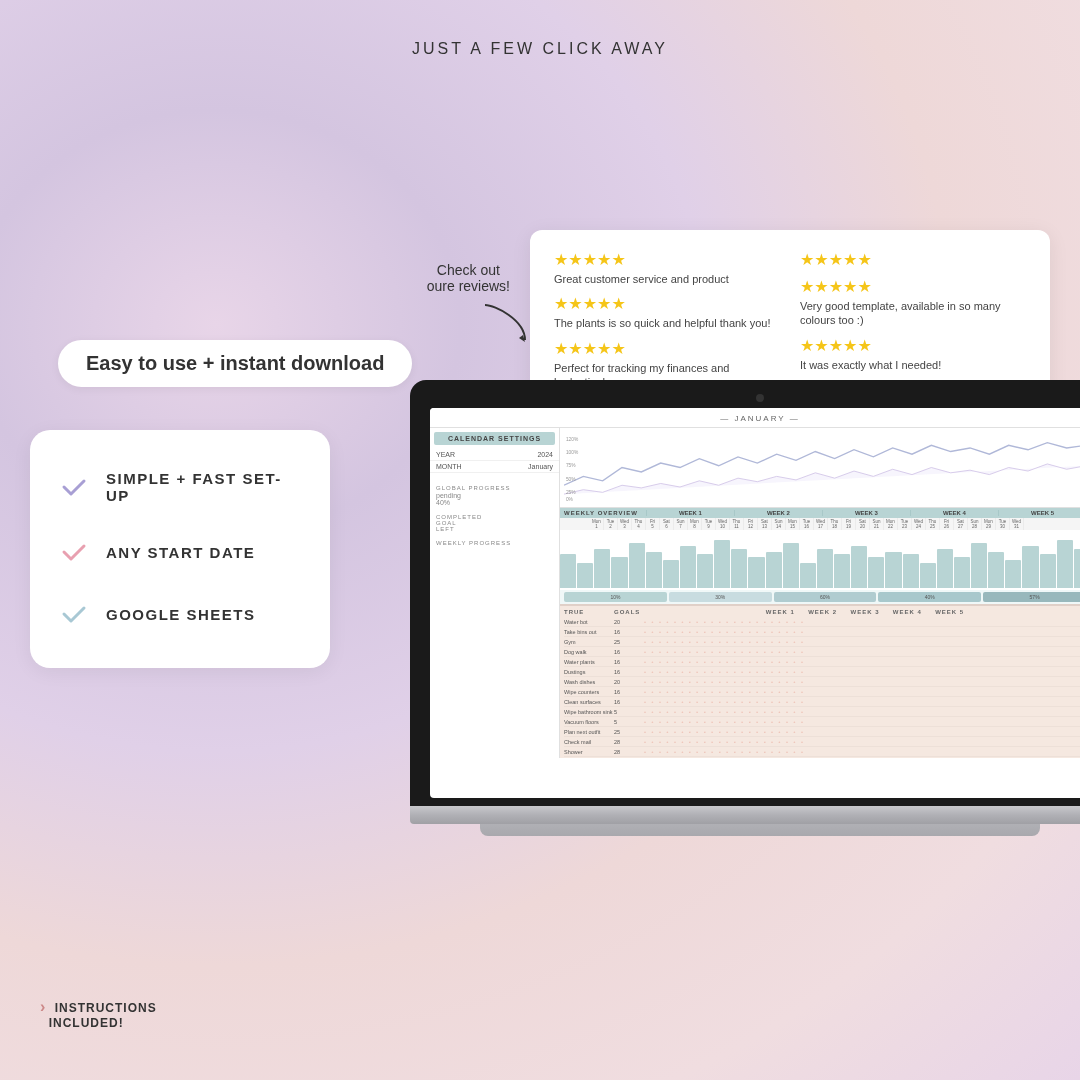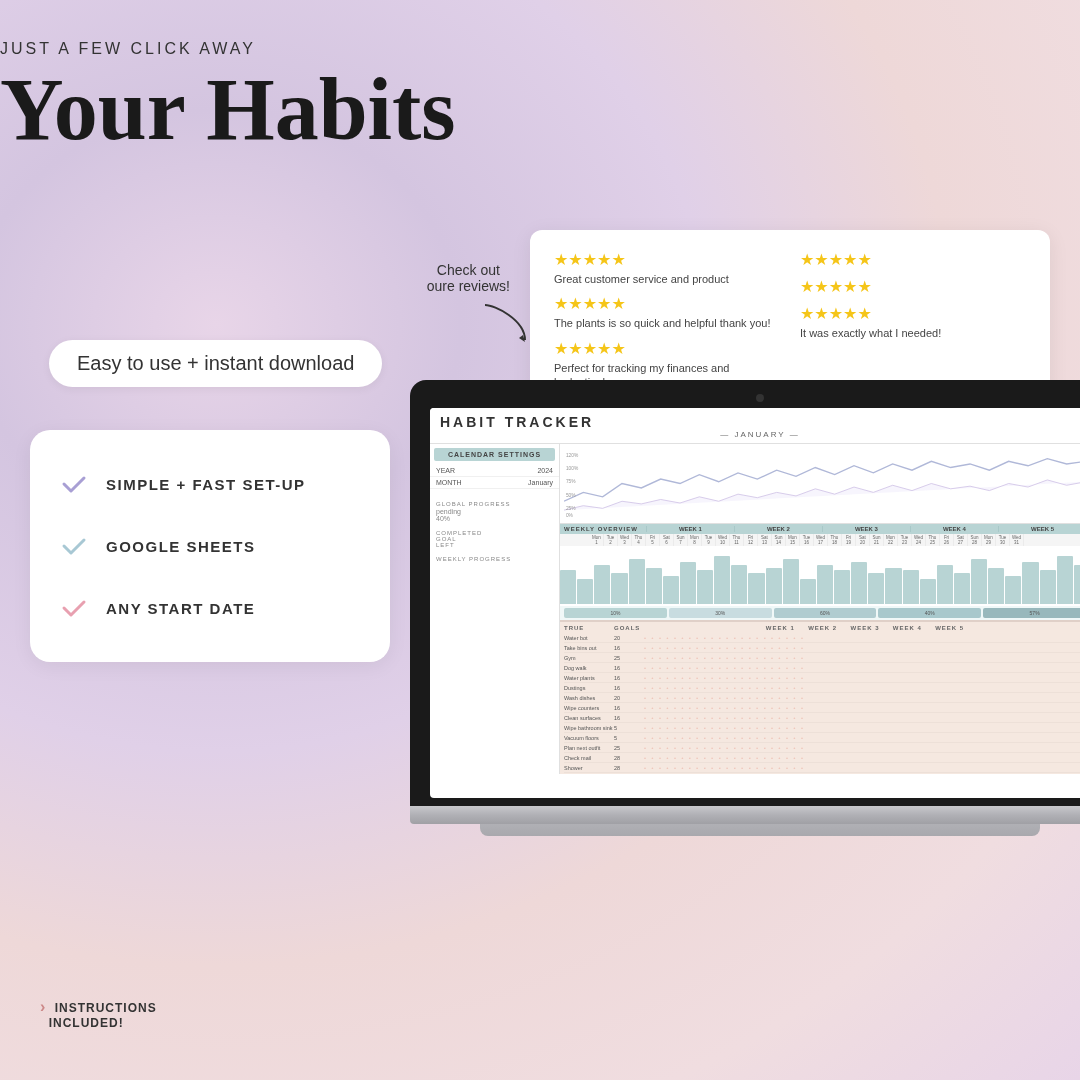--- a/index.html
+++ b/index.html
@@ -13,21 +13,21 @@
 
     .bg {
       width: 1080px;
       height: 1080px;
       position: relative;
       background: radial-gradient(ellipse at 20% 30%, #e8d5e8 0%, #d4c5e0 20%, #e0d0e8 40%, #eed8d8 60%, #f0dde0 80%, #e8d5e8 100%);
     }
 
     
     .header {
-      text-align: left;
+      text-align: center;
       padding-top: 40px;
     }
 
     .subtitle {
       font-family: 'Arial', sans-serif;
       font-size: 16px;
       letter-spacing: 3px;
       color: #333;
       margin-bottom: 8px;
       font-weight: 400;
@@ -90,37 +90,37 @@
     .arrow-svg {
       position: absolute;
       top: 300px;
       right: 545px;
     }
 
     
     .easy-badge {
       position: absolute;
       top: 340px;
-      left: 49px;
+      left: 58px;
       background: white;
       border-radius: 30px;
       padding: 12px 28px;
       font-size: 20px;
       font-family: Arial, sans-serif;
       color: #333;
-      font-weight: 400;
+      font-weight: 700;
       box-shadow: 0 2px 10px rgba(0,0,0,0.06);
     }
 
     
     .features-card {
       position: absolute;
       top: 430px;
       left: 30px;
-      width: 360px;
+      width: 300px;
       background: white;
       border-radius: 20px;
       padding: 40px 30px;
       box-shadow: 0 4px 20px rgba(0,0,0,0.06);
     }
 
     .feature-item {
       display: flex;
       align-items: center;
       margin-bottom: 34px;
@@ -298,21 +298,21 @@
     }
   </style>
 </head>
 <body>
 
 <div class="bg">
 
   <div class="header">
     <div class="subtitle">JUST A FEW CLICK AWAY</div>
     <div class="main-title">
-      <span>Your Habits</span><br>
+      <br>
     </div>
   </div>
 
   <div class="check-out-label">
     <span>Check out</span><br>
     <span>oure reviews!</span>
   </div>
 
   <div class="arrow-svg">
     <svg width="60" height="50" viewBox="0 0 60 50">
@@ -327,20 +327,21 @@
         <div class="stars">★★★★★</div>
         <div class="review-text">Great customer service and product</div>
         <div class="stars" style="margin-top:8px">★★★★★</div>
         <div class="review-text">The plants is so quick and helpful thank you!</div>
         <div class="stars" style="margin-top:8px">★★★★★</div>
         <div class="review-text">Perfect for tracking my finances and budgeting!</div>
       </div>
       <div class="review-col">
         <div class="stars">★★★★★</div>
         <div class="stars" style="margin-top:8px">★★★★★</div>
+        <div class="review-text">Very good template, available in so many colours too :)</div>
         <div class="stars" style="margin-top:8px">★★★★★</div>
         <div class="review-text">It was exactly what I needed!</div>
       </div>
     </div>
   </div>
 
   <div class="easy-badge">
     <span>Easy to use + instant download</span>
   </div>
 
@@ -349,46 +350,43 @@
       <div class="check-icon">
         <svg width="28" height="28" viewBox="0 0 28 28">
           <polyline points="4,14 11,21 24,8" stroke="#a89fd4" stroke-width="3" fill="none" stroke-linecap="round" stroke-linejoin="round"></polyline>
         </svg>
       </div>
       <span class="feature-label">SIMPLE + FAST SET-UP</span>
     </div>
     <div class="feature-item">
       <div class="check-icon">
         <svg width="28" height="28" viewBox="0 0 28 28">
+          <polyline points="4,14 11,21 24,8" stroke="#e8a0b0" stroke-width="3" fill="none" stroke-linecap="round" stroke-linejoin="round"></polyline>
+        </svg>
+      </div>
+      <span class="feature-label">ANY START DATE</span>
+    </div>
+    <div class="feature-item">
+      <div class="check-icon">
+        <svg width="28" height="28" viewBox="0 0 28 28">
           <polyline points="4,14 11,21 24,8" stroke="#a8c8d4" stroke-width="3" fill="none" stroke-linecap="round" stroke-linejoin="round"></polyline>
         </svg>
       </div>
       <span class="feature-label">GOOGLE SHEETS</span>
     </div>
-    <div class="feature-item">
-      <div class="check-icon">
-        <svg width="28" height="28" viewBox="0 0 28 28">
-          <polyline points="4,14 11,21 24,8" stroke="#e8a0b0" stroke-width="3" fill="none" stroke-linecap="round" stroke-linejoin="round"></polyline>
-        </svg>
-      </div>
-      <span class="feature-label">ANY START DATE</span>
-    </div>
   </div>
 
   <div class="laptop-wrapper">
     <div class="laptop-outer">
       <div class="laptop-screen-bezel">
         <div class="laptop-camera"></div>
         <div class="laptop-screen">
 
           <div class="spreadsheet">
             <div class="sheet-header">
-              <div style="display:flex; justify-content:space-between; align-items:center;">
-                <div class="sheet-title">HABIT TRACKER</div>
-              </div>
               <div class="sheet-month">— JANUARY —</div>
             </div>
             <div class="sheet-body">
 
               <div class="sheet-left">
                 <div class="cal-settings">CALENDAR SETTINGS</div>
                 <div class="cal-row">
                   <span>YEAR</span>
                   <span>2024</span>
                 </div>

